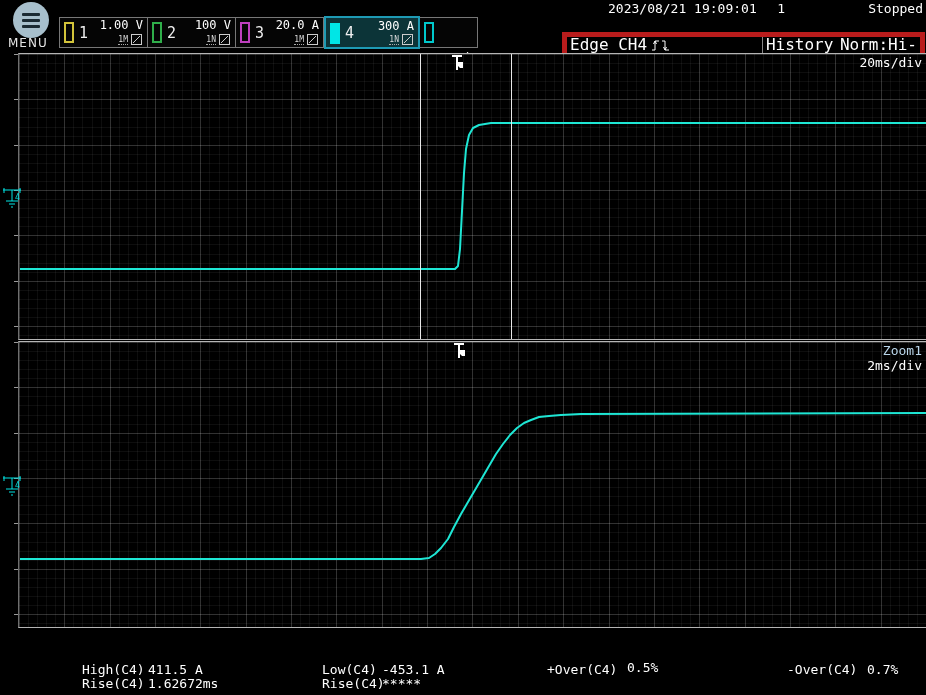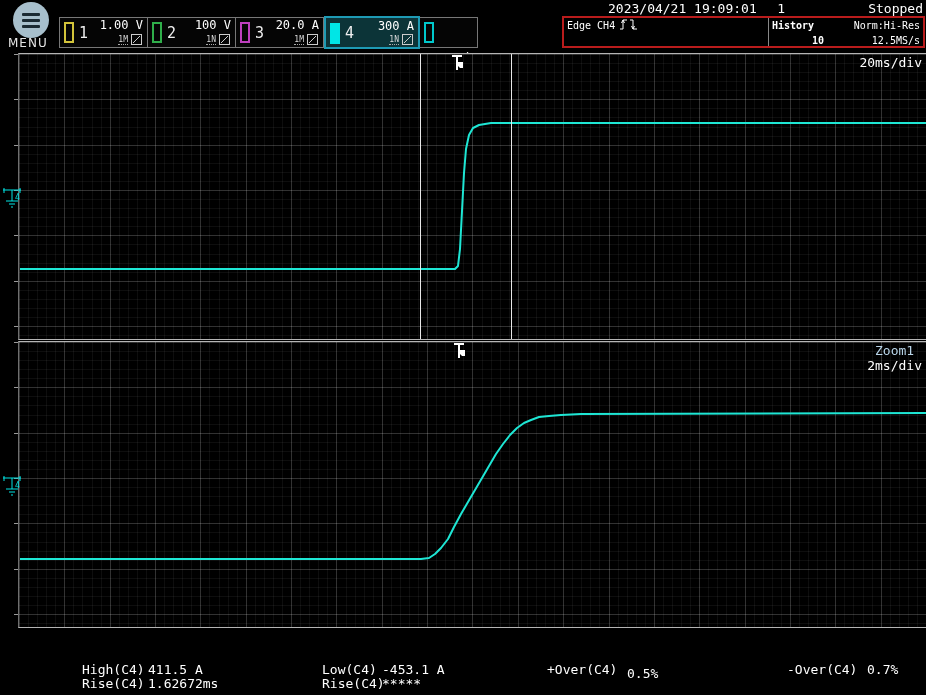--- a/index.html
+++ b/index.html
@@ -32,44 +32,44 @@
   .ch4-sel .ch-value { top:1px; }
   .logic-cell { width:57px; }
   .logic-cell .ch-marker { border-color:#00c8cc; }
   .logic-label { position:absolute; left:20px; top:8px; font-size:13px; color:#eee;margin-top:24px; }
 
   .statusline { position:absolute; left:562px; top:1px; width:363px; height:15px; font-size:13px; }
   .dt { position:absolute; left:46px; top:0; }
   .acqn { position:absolute; right:140px; top:0; }
   .status { position:absolute; right:2px; top:0; }
 
-  .trigbox { position:absolute; left:562px; top:16px; width:363px; height:32px;
-    border:2px solid #b91c1c; display:flex; font-size:10px; line-height:15px; }
+  .trigbox { position:absolute; left:562px; top:32px; width:363px; height:32px;
+    border:5px solid #b91c1c; display:flex; font-size:16px; line-height:15px; }
   .trig-left { width:205px; border-right:1px solid #888; padding:0 3px; }
   .trig-right { flex:1; padding:0 3px; }
   .trow { display:flex; }
-  .trow .hl { width:74px;font-weight:bold; }
+  .trow .hl { width:74px; }
   .trow .hr { flex:1; text-align:right; }
   .trow .hl.r { text-align:right; padding-right:22px; }
   .edge-icons { display:inline-flex; gap:1px; vertical-align:-2px; margin-left:4px; }
 
   
   .grid { position:absolute; left:18px; width:908px; background:#000;
     border-top:1px solid #b5b5b5; border-bottom:1px solid #b5b5b5; border-left:1px solid #6f6f6f;
     background-image:
       repeating-linear-gradient(to right, rgba(255,255,255,0.15) 0 1px, transparent 1px 45.35px),
       repeating-linear-gradient(to bottom, rgba(255,255,255,0.15) 0 1px, transparent 1px 45.35px),
       repeating-linear-gradient(to right, rgba(255,255,255,0.055) 0 1px, transparent 1px 9.07px),
       repeating-linear-gradient(to bottom, rgba(255,255,255,0.055) 0 1px, transparent 1px 9.07px);
   }
   .main-grid { top:53px; height:287px; }
   .zoom-grid { top:341px; height:287px; }
   .grid svg.trace { position:absolute; left:0; top:0; }
   .tb-label { position:absolute; right:4px; top:1px; font-size:13px; color:#fff; text-align:right; z-index:5;margin-left:44px; }
-  .zoom-title { color:#b8d4e8;text-align:center; }
+  .zoom-title { color:#b8d4e8; }
   .cursor-v { position:absolute; top:0; bottom:0; width:1px; background:#e8e8e8; z-index:3; }
   .trig-marker { position:absolute; top:1px; z-index:6; }
   .gnd-marker { position:absolute; left:0px; z-index:6; }
   .ticks { position:absolute; left:14px; width:4px; z-index:2;
     background-image:repeating-linear-gradient(to bottom, #999 0 1px, transparent 1px 45.35px); }
 
   
   .measure { position:absolute; left:0; top:660px; width:926px; height:35px; font-size:13px; }
   .m { position:absolute; white-space:pre;margin-left:20px; }
 </style>
@@ -136,21 +136,21 @@
           </svg>
       </span>
     </div>
     <div class="ch-cell logic-cell">
       <span class="ch-marker"></span>
       <span class="logic-label">Logic</span>
     </div>
   </div>
 
   <div class="statusline">
-    <span class="dt">2023/04/21 19:09:01</span>
+    <span class="dt">2023/08/21 19:09:01</span>
     <span class="acqn">1</span>
     <span class="status">Stopped</span>
   </div>
 
   <div class="trigbox">
     <div class="trig-left">
       <div><span>Edge CH4</span><span class="edge-icons">
             <svg width="9" height="13">
               <path d="M1 11 H4 V2 H8 M2.5 5 L4 2 L5.5 5" fill="none" stroke="#fff"></path>
             </svg>
@@ -219,18 +219,18 @@
   <div class="measure">
     <span class="m" style="left:62px;  top:2px">High(C4)</span>
     <span class="m" style="left:128px; top:2px">411.5 A</span>
     <span class="m" style="left:62px;  top:16px">Rise(C4)</span>
     <span class="m" style="left:128px; top:16px">1.62672ms</span>
     <span class="m" style="left:302px; top:2px">Low(C4)</span>
     <span class="m" style="left:362px; top:2px">-453.1 A</span>
     <span class="m" style="left:302px; top:16px">Rise(C4)</span>
     <span class="m" style="left:362px; top:16px">*****</span>
     <span class="m" style="left:527px; top:2px">+Over(C4)</span>
-    <span class="m" style="left:607px; top:6px">0.5%</span>
+    <span class="m" style="left:607px; top:0">0.5%</span>
     <span class="m" style="left:767px; top:2px">-Over(C4)</span>
     <span class="m" style="left:847px; top:2px">0.7%</span>
   </div>
 
 </div>
 
 </body></html>

